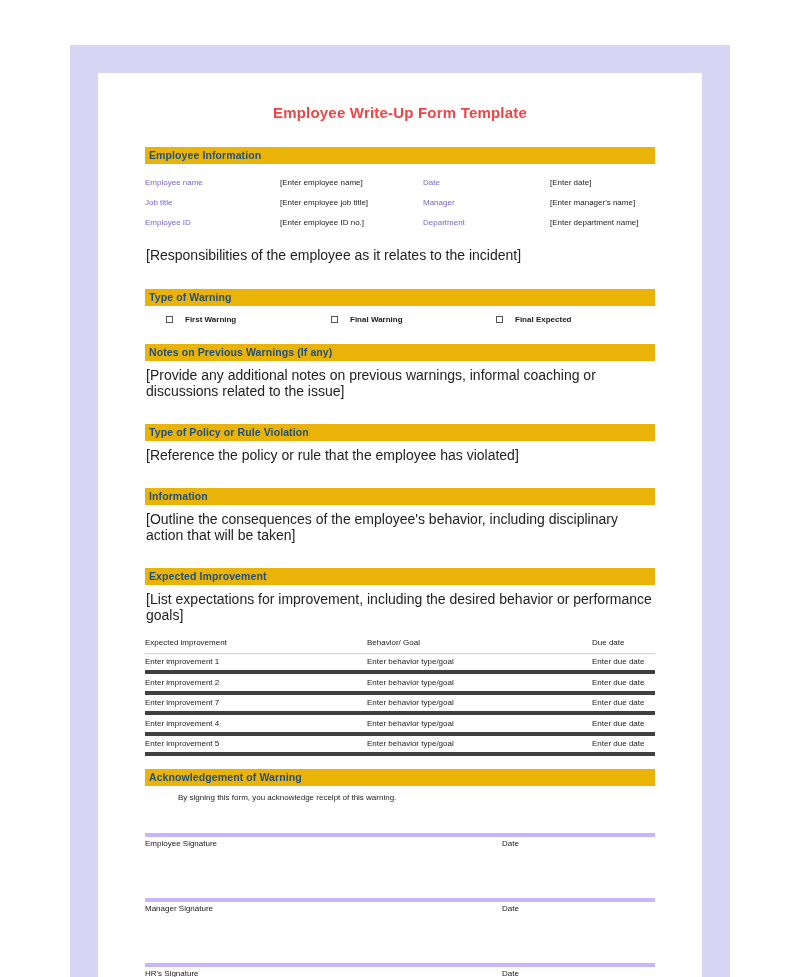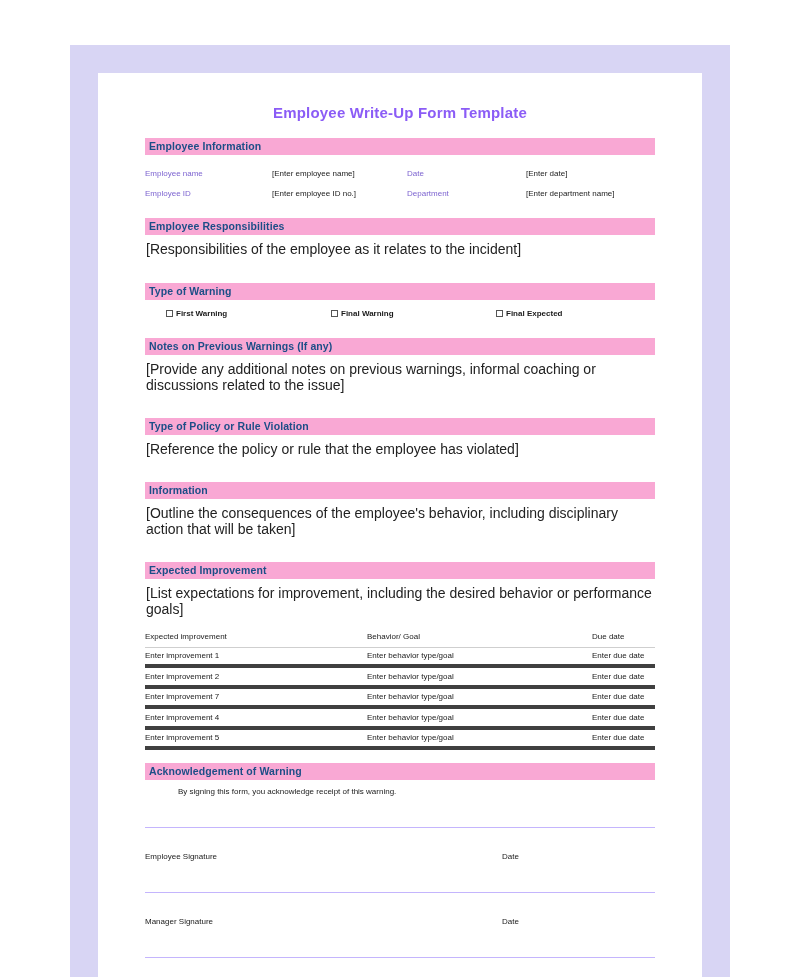--- a/index.html
+++ b/index.html
@@ -12,59 +12,59 @@
   .frame {
     width:660px; margin:45px auto 44px;
     background:#d8d5f4; padding:28px;
   }
   .page {
     width:604px; min-height:832px; background:#ffffff;
     padding:31px 47px 24px;
   }
   .doc-title {
     font-size:15px; font-weight:bold; text-align:center;
-    color:#8b5cf6; letter-spacing:.2px; margin-bottom:17px;
+    color:#ef4444; letter-spacing:.2px; margin-bottom:26px;
   }
   .bar {
-    background:#f9a8d4; color:#1c4e87;
+    background:#eab308; color:#1c4e87;
     font-size:10.5px; font-weight:bold;
     padding:2px 4px 3px; letter-spacing:.1px;
   }
   .info-rows { margin:8px 0 15px; }
   .info-row {
     display:grid; grid-template-columns:115px 147px 107px auto;
-    align-items:center; height:20px;
+    align-items:center; height:20px;gap:8px;
   }
   .flabel { font-size:8px; color:#7d64d0; }
   .fvalue { font-size:8px; color:#222;padding-left:12px; }
   .placeholder { font-size:14px; color:#222; margin:6px 0 0 1px; }
   .spacer-lg { margin-bottom:26px; }
   .spacer-md { margin-bottom:25px; }
   .warning-options {
     display:grid; grid-template-columns:165px 165px auto;
     margin:9px 0 0 21px;
   }
-  .chk { display:inline-flex; align-items:center; gap:3px; font-size:8px; font-weight:600; color:#1a1a1a; }
+  .chk { display:inline-flex; align-items:center; gap:12px; font-size:8px; font-weight:600; color:#1a1a1a; }
   .box {
     width:7px; height:7px; border:1px solid #555; background:#fff;
     display:inline-block; flex:0 0 auto;
   }
   .warning-section { margin-bottom:20px; }
   .imp-table { margin-top:10px; margin-bottom:13px; }
   .t-row {
     display:grid; grid-template-columns:222px 225px auto;
     align-items:center; height:20.5px; border-bottom:4px solid #404040;
   }
   .t-head { border-bottom:1px solid #cfcfcf; }
   .t-head span { font-size:8px; color:#7d64d0; }
   .t-row span { font-size:8px; color:#1a1a1a; }
   .ack-body { font-size:8px; margin:7px 0 0 1px;padding-left:32px; }
   .ack-section { margin-bottom:31px; }
   .sig-block {
-    border-top:1px solid #c4b5fd; padding-top:24px;
+    border-top:4px solid #c4b5fd; padding-top:2px;
     display:grid; grid-template-columns:357px auto;
     margin-bottom:24px; height:41px;
   }
   .sig-label { font-size:8px; color:#1a1a1a; }
   .footer { text-align:center; margin-top:20px; }
   .logo {
     display:inline-flex; align-items:center; gap:5px;
     background:#29abe2; border-radius:2px; padding:3px 7px 4px;
   }
   .logo-main { color:#fff; font-weight:bold; font-size:11px; letter-spacing:.5px;margin-left:16px; }
@@ -82,30 +82,35 @@
     <div>
       <div class="bar">Employee Information</div>
       <div class="info-rows">
         <div class="info-row">
           <span class="flabel">Employee name</span>
           <span class="fvalue">[Enter employee name]</span>
           <span class="flabel">Date</span>
           <span class="fvalue">[Enter date]</span>
         </div>
         <div class="info-row">
+          <span class="flabel">Job title</span>
+          <span class="fvalue">[Enter employee job title]</span>
+          <span class="flabel">Manager</span>
+          <span class="fvalue">[Enter manager's name]</span>
+        </div>
+        <div class="info-row">
           <span class="flabel">Employee ID</span>
           <span class="fvalue">[Enter employee ID no.]</span>
           <span class="flabel">Department</span>
           <span class="fvalue">[Enter department name]</span>
         </div>
       </div>
     </div>
 
     <div class="spacer-lg">
-      <div class="bar">Employee Responsibilities</div>
       <div class="placeholder">[Responsibilities of the employee as it relates to the incident]</div>
     </div>
 
     <div class="warning-section">
       <div class="bar">Type of Warning</div>
       <div class="warning-options">
         <span class="chk">
           <span class="box"></span>
           <span>First Warning</span>
         </span>

